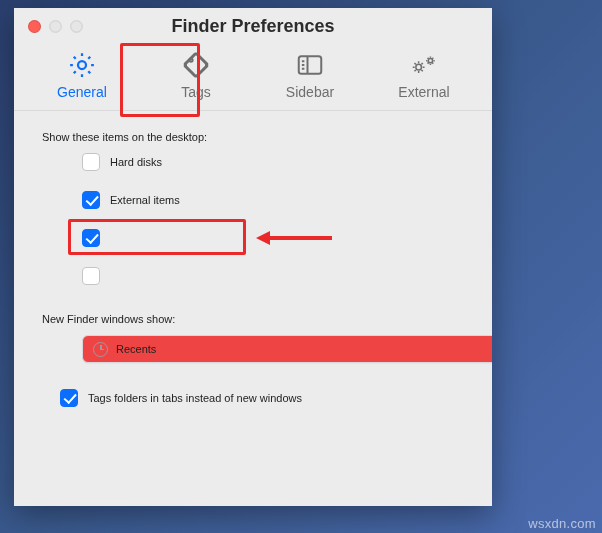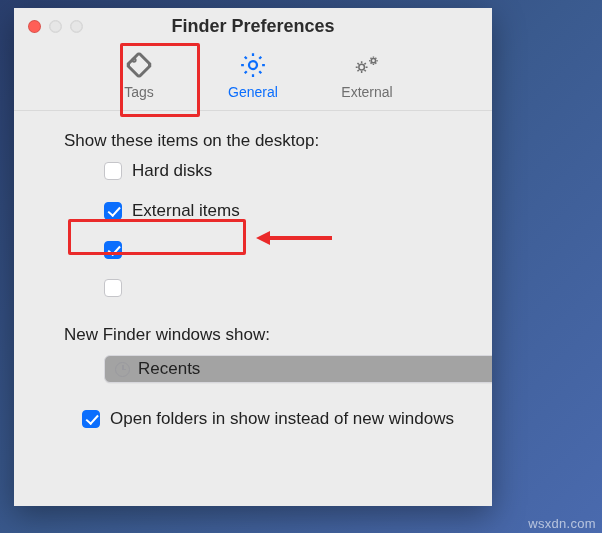--- a/index.html
+++ b/index.html
@@ -66,23 +66,22 @@
       color: #6f6f6f;
       font-size: 14px;
     }
     .toolbar-item.active { color: #0b6efd; }
     .toolbar-item .tbicon { width: 30px; height: 30px; display: flex; align-items: center; justify-content: center; }
     .toolbar-item svg { stroke: currentColor; fill: none; }
     .content {
       flex: 1;
       background: #ececec;
       padding: 20px 28px 14px 28px;
-      font-size: 17px;
+      font-size: 11px;
       color: #222;
-      margin-left: 22px;
     }
     .section-label {
       margin-bottom: 10px;
       color: #222;
     }
     .checklist {
       padding-left: 40px;
       display: flex;
       flex-direction: column;
       gap: 20px;
@@ -136,21 +135,21 @@
     .select-row {
       padding-left: 40px;
       margin-top: 8px;
       margin-bottom: 26px;
     }
     .popup {
       display: flex;
       align-items: center;
       width: 480px;
       height: 28px;
-      background: #a3a3a3;
+      background: #ef4444;
       border: 1px solid #d7d7dc;
       border-radius: 6px;
       box-shadow: 0 1px 0 rgba(0,0,0,0.03);
       position: relative;
       padding: 0 10px;
       cursor: pointer;
     }
     .popup .clock {
       width: 15px; height: 15px; border-radius: 50%;
       border: 1.5px solid #9a9a9f;
@@ -197,38 +196,50 @@
   <div class="titlebar">
     <div class="traffic-lights">
       <div class="tl tl-close"></div>
       <div class="tl tl-min"></div>
       <div class="tl tl-max"></div>
     </div>
     <div class="window-title">Finder Preferences</div>
   </div>
 
   <div class="toolbar">
+    <div class="toolbar-item active">
+      <span class="tbicon">
+        <svg width="30" height="30" viewBox="0 0 24 24" stroke-width="1.8">
+          <circle cx="12" cy="12" r="3.2"></circle>
+          <path d="M12 2.5v2.2M12 19.3v2.2M21.5 12h-2.2M4.7 12H2.5M18.6 5.4l-1.6 1.6M7 17l-1.6 1.6M18.6 18.6L17 17M7 7 5.4 5.4"></path>
+        </svg>
+      </span>
+      <span>General</span>
+    </div>
     <div class="toolbar-item">
       <span class="tbicon">
         <svg width="30" height="30" viewBox="0 0 24 24" stroke-width="1.6">
           <path d="M11 3 3 11v2l8 8h2l8-8V11l-8-8h-2z" transform="rotate(0 12 12)"></path>
           <path d="M13 3l8 8v2l-8 8-8-8V11z" transform="translate(-1 0)"></path>
           <circle cx="8" cy="8" r="1.3"></circle>
         </svg>
       </span>
       <span>Tags</span>
     </div>
-    <div class="toolbar-item active">
+    <div class="toolbar-item">
       <span class="tbicon">
-        <svg width="30" height="30" viewBox="0 0 24 24" stroke-width="1.8">
-          <circle cx="12" cy="12" r="3.2"></circle>
-          <path d="M12 2.5v2.2M12 19.3v2.2M21.5 12h-2.2M4.7 12H2.5M18.6 5.4l-1.6 1.6M7 17l-1.6 1.6M18.6 18.6L17 17M7 7 5.4 5.4"></path>
+        <svg width="30" height="30" viewBox="0 0 24 24" stroke-width="1.6">
+          <rect x="3" y="5" width="18" height="14" rx="2"></rect>
+          <line x1="10" y1="5" x2="10" y2="19"></line>
+          <line x1="5.5" y1="9" x2="7.5" y2="9"></line>
+          <line x1="5.5" y1="12" x2="7.5" y2="12"></line>
+          <line x1="5.5" y1="15" x2="7.5" y2="15"></line>
         </svg>
       </span>
-      <span>General</span>
+      <span>Sidebar</span>
     </div>
     <div class="toolbar-item">
       <span class="tbicon">
         <svg width="34" height="30" viewBox="0 0 28 24" stroke-width="1.4">
           <circle cx="9" cy="14" r="2.6"></circle>
           <path d="M9 8.5v1.8M9 17.7v1.8M14.5 14h-1.8M5.3 14H3.5M12.9 10.1l-1.3 1.3M6.4 16.6l-1.3 1.3M12.9 17.9l-1.3-1.3M6.4 11.4 5.1 10.1"></path>
           <circle cx="20" cy="8" r="2"></circle>
           <path d="M20 4v1.2M20 10.8V12M24 8h-1.2M17.2 8H16M22.7 5.3l-.9.9M18.2 9.8l-.9.9M22.7 10.7l-.9-.9M18.2 6.2l-.9-.9"></path>
         </svg>
       </span>
@@ -270,21 +281,21 @@
             <svg width="10" height="6" viewBox="0 0 10 6">
                 <path d="M1 1 5 5 9 1" stroke="#fff" stroke-width="1.6" fill="none" stroke-linecap="round"></path>
               </svg>
           </div>
         </div>
       </div>
     </div>
 
     <div class="bottom-check">
       <span class="chk checked"></span>
-      <span>Open folders in show instead of new windows</span>
+      <span>Tags folders in tabs instead of new windows</span>
     </div>
   </div>
 
   <div class="highlight-box highlight-tb"></div>
   <div class="highlight-box highlight-row"></div>
   <div class="arrow">
     <svg width="78" height="20" viewBox="0 0 78 20">
       <line x1="76" y1="10" x2="10" y2="10" stroke="#ea2a2a" stroke-width="4"></line>
       <polygon points="0,10 14,3 14,17" fill="#ea2a2a"></polygon>
     </svg>

